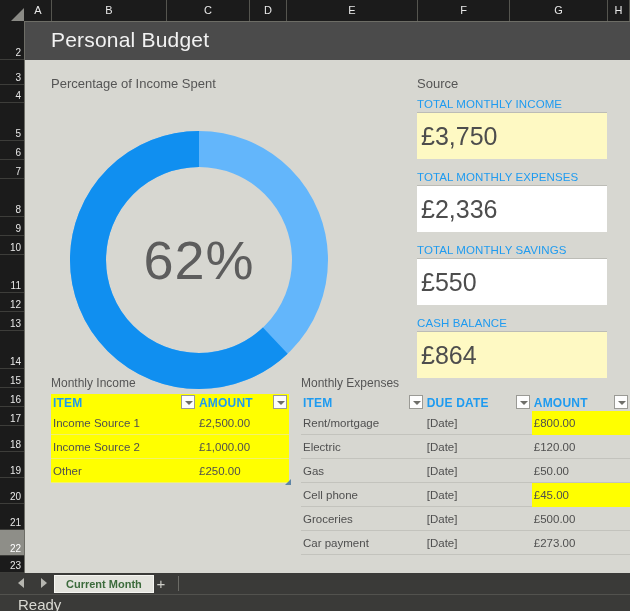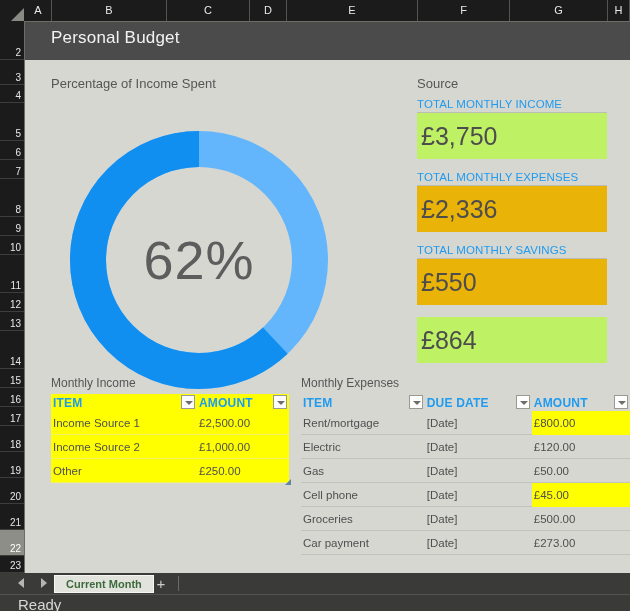--- a/index.html
+++ b/index.html
@@ -28,40 +28,40 @@
   .rowcell{position:absolute;left:0;width:24px;color:#e8e8e8;font-size:10px;
            text-align:center;border-bottom:1px solid #3d3d3a;box-sizing:border-box;}
   .rowcell span{position:absolute;right:3px;bottom:1px;}
   .rowcell.sel{background:#8e8e88;color:#fff;}
 
   
   .sheet{position:absolute;left:25px;top:22px;width:605px;height:551px;background:#d7d7d1;overflow:hidden;}
 
   
   .titleband{position:absolute;left:0;top:0;width:605px;height:38px;background:#4b4b4b;}
-  .titletext{position:absolute;left:26px;top:6px;color:#f2f2f2;font-size:17px;letter-spacing:.2px;}
+  .titletext{position:absolute;left:26px;top:6px;color:#f2f2f2;font-size:21px;letter-spacing:.2px;}
 
   
   .chart-title{position:absolute;left:26px;top:54px;font-size:13px;color:#555;}
   .donut-wrap{position:absolute;left:38px;top:102px;width:272px;height:272px;}
   .donut-wrap svg{display:block;}
   .donut-label{position:absolute;left:0;top:0;width:272px;height:272px;
       display:flex;align-items:center;justify-content:center;
       font-size:54px;color:#5d5d5d;letter-spacing:1px;}
 
   
   .summary{position:absolute;left:392px;top:54px;width:190px;}
   .summary-h{font-size:13px;color:#555;margin-bottom:7px;}
   .sum-label{font-size:11.5px;color:#1f9bf0;letter-spacing:.1px;
              border-bottom:1px solid #bcbcb6;padding-bottom:2px;}
   .sum-value{height:46px;font-size:25px;color:#4d4d4d;
              display:flex;align-items:center;padding-left:4px;box-sizing:border-box;
              margin-bottom:12px;}
-  .sum-value.hl{background:#bef264;}
-  .sum-value.plain{background:#eab308;}
+  .sum-value.hl{background:#fef9c3;}
+  .sum-value.plain{background:#ffffff;}
 
   
   .sec-title{position:absolute;font-size:12px;color:#555;}
 
   
   table{border-collapse:collapse;font-size:11.5px;}
   .tbl{position:absolute;}
   .th{color:#1f9bf0;font-weight:bold;font-size:12px;text-align:left;
       letter-spacing:.2px;height:17px;padding:0 2px;position:relative;white-space:nowrap;}
   .td{height:23px;color:#4f4f4f;padding:0 2px;white-space:nowrap;vertical-align:middle;}
@@ -204,20 +204,21 @@
 
     <div class="summary">
       <div class="summary-h">Source</div>
       <div id="summary-items">
           <div class="sum-label">TOTAL MONTHLY INCOME</div>
           <div class="sum-value hl">£3,750</div>
           <div class="sum-label">TOTAL MONTHLY EXPENSES</div>
           <div class="sum-value plain">£2,336</div>
           <div class="sum-label">TOTAL MONTHLY SAVINGS</div>
           <div class="sum-value plain">£550</div>
+          <div class="sum-label">CASH BALANCE</div>
           <div class="sum-value hl">£864</div>
         </div>
     </div>
 
     <div class="sec-title" style="left:26px;top:354px;">Monthly Income</div>
     <div class="tbl inc" style="left:26px;top:372px;">
       <table id="income-table">
           <tbody>
             <tr>
               <th class="th" style="width: 142px;"><span>ITEM</span><div class="filt">

